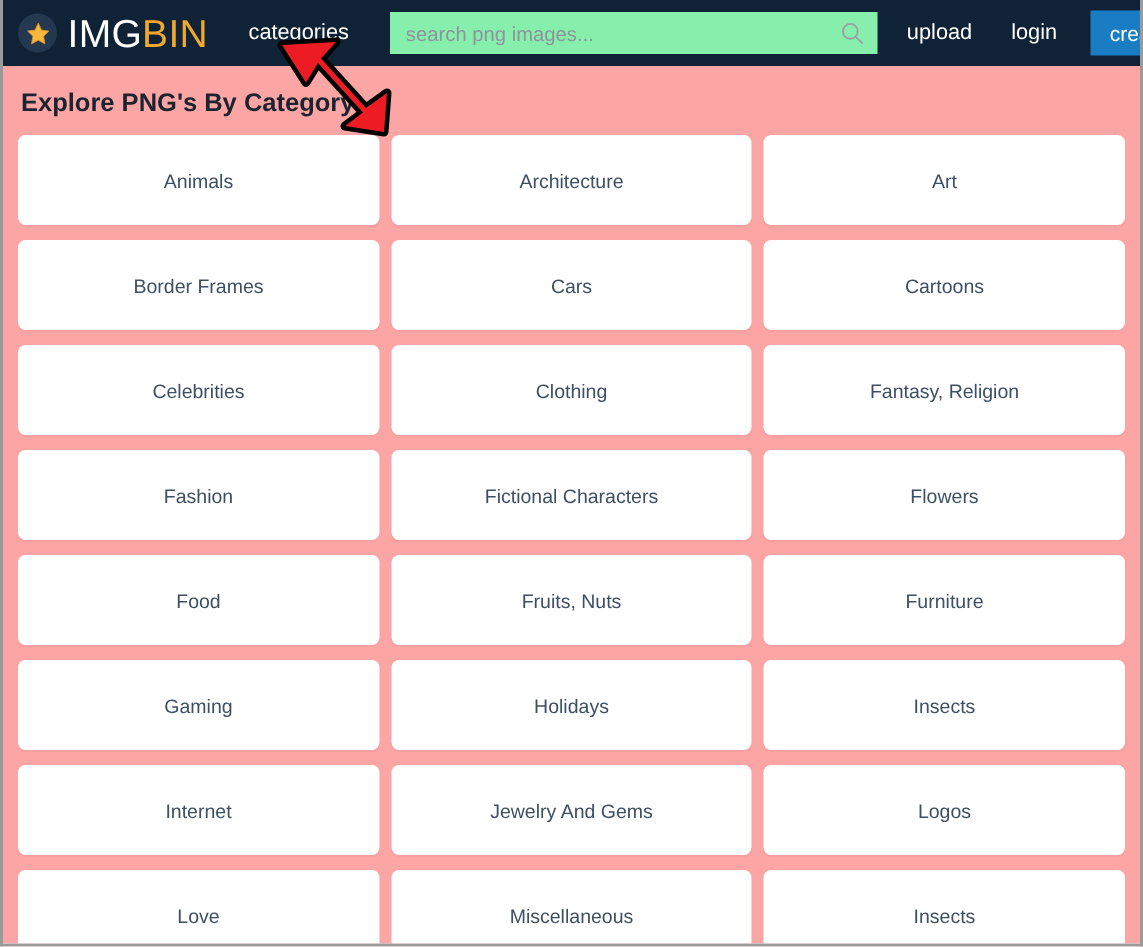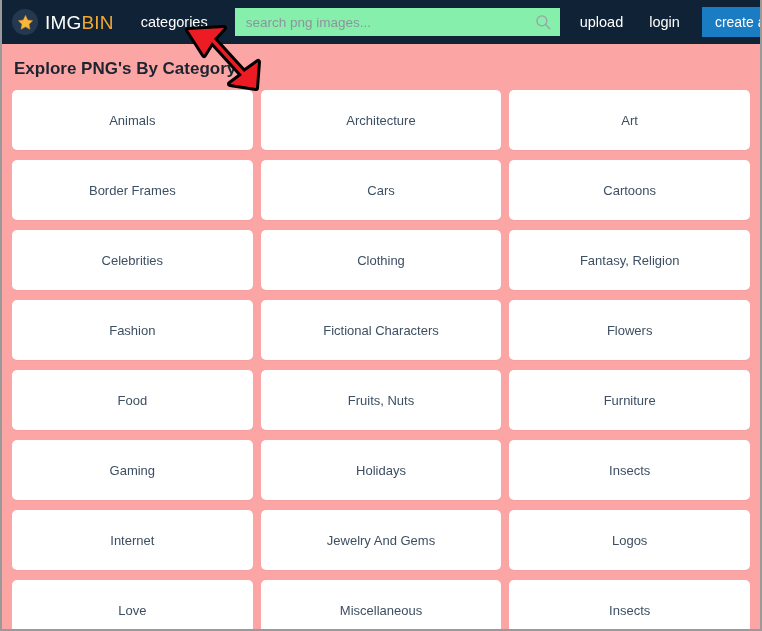--- a/index.html
+++ b/index.html
@@ -48,21 +48,21 @@
     height: 26px;
     border-radius: 50%;
     background: #24394f;
     display: flex;
     align-items: center;
     justify-content: center;
     flex: 0 0 auto;
   }
   .star-badge svg { display:block; }
   .brand-name {
-    font-size: 19px;
+    font-size: 26px;
     letter-spacing: .2px;
     font-weight: 400;
     line-height: 1;
     white-space: nowrap;
   }
   .brand-img { color: #ffffff; }
   .brand-bin { color: #f0a830; }
 
   .nav-link {
     color: #ffffff;

